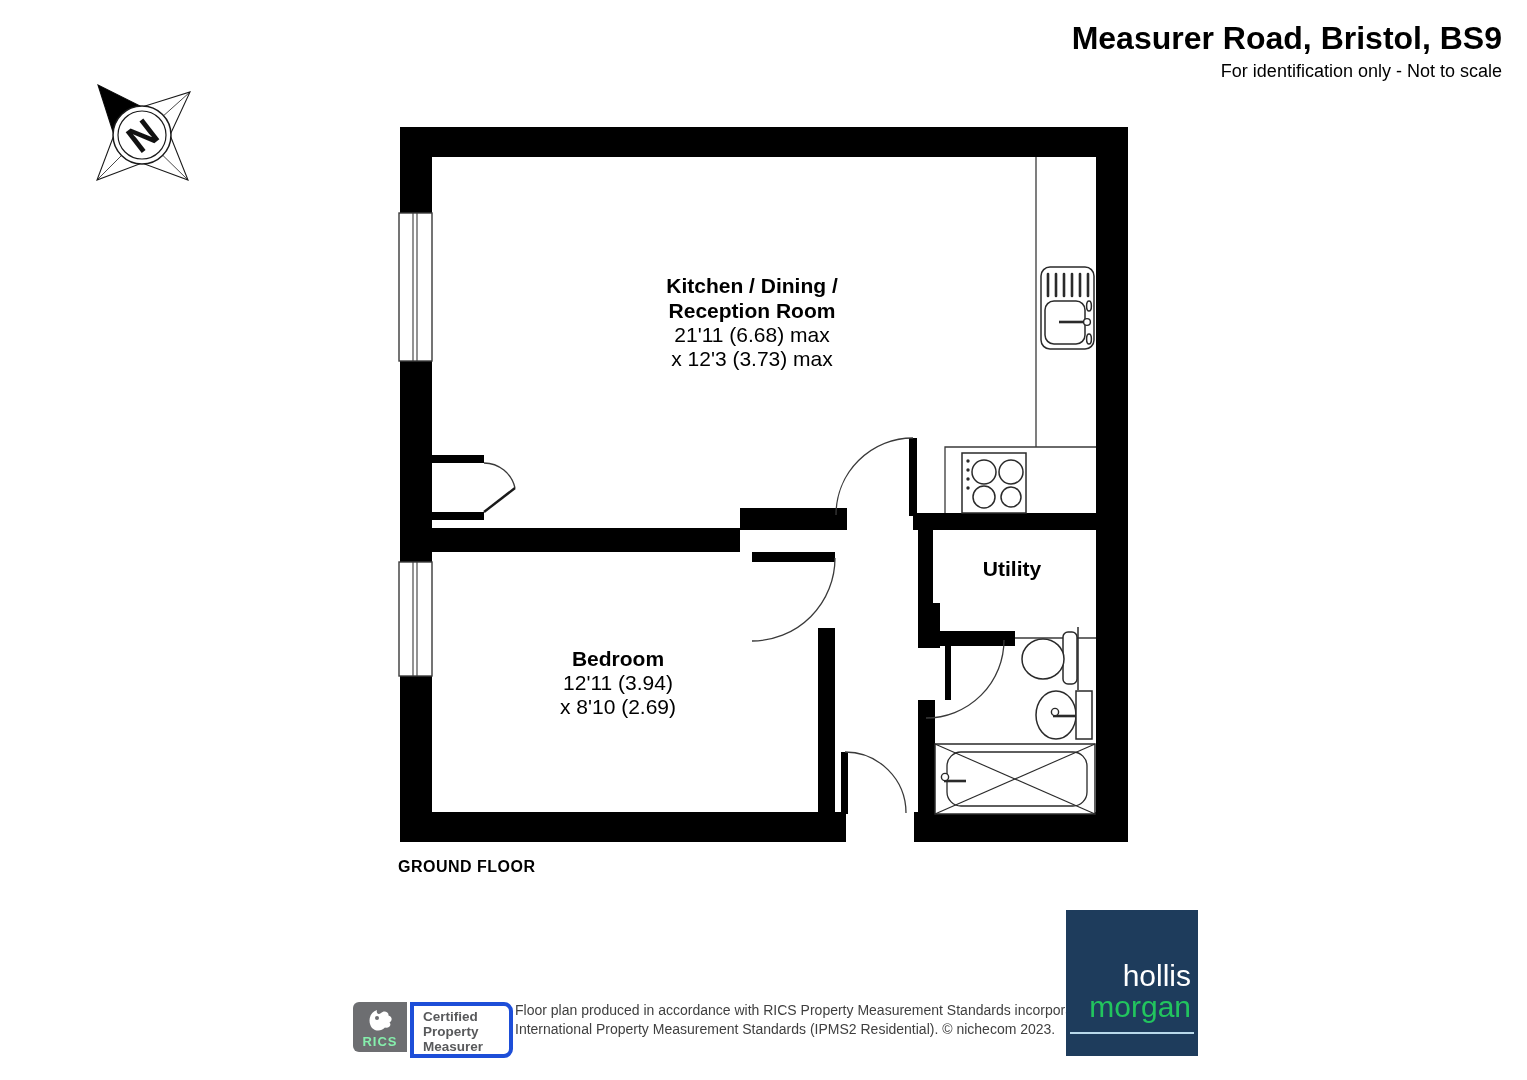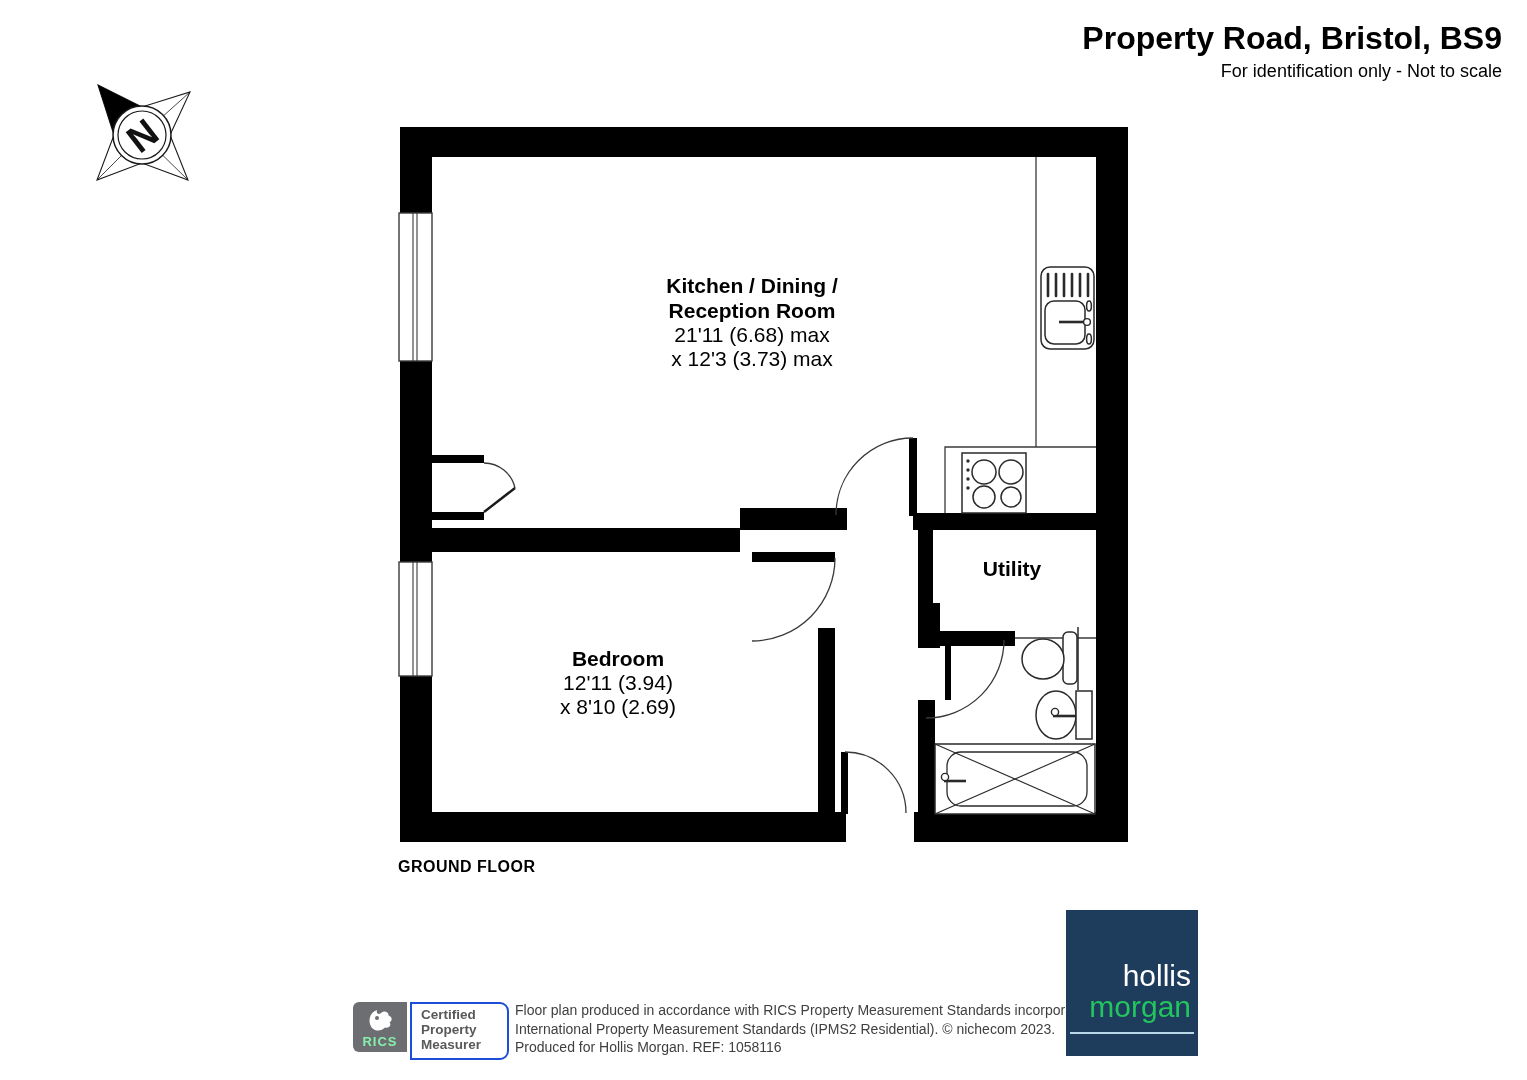--- a/index.html
+++ b/index.html
@@ -20,35 +20,35 @@
   .fixture{stroke:#2a2a2a;stroke-width:1.5;fill:#ffffff;}
   .fixline{stroke:#2a2a2a;stroke-width:1.3;fill:none;}
   .room-name{font-family:"Liberation Sans",sans-serif;font-size:21px;font-weight:bold;text-anchor:middle;fill:#000;}
   .room-dim{font-family:"Liberation Sans",sans-serif;font-size:21px;text-anchor:middle;fill:#000;}
   
   .floor-label{position:absolute;left:398px;top:858px;font-size:16px;font-weight:bold;letter-spacing:0.5px;}
   
   .rics-badge{position:absolute;left:353px;top:1002px;height:50px;}
   .rics-square{position:absolute;left:0;top:0;width:54px;height:50px;background:#6d6e71;border-radius:6px 0 0 6px;text-align:center;}
   .rics-square .brand{color:#86efac;font-size:13px;font-weight:bold;letter-spacing:1px;position:absolute;left:0;right:0;bottom:3px;}
-  .rics-box{position:absolute;left:57px;top:0;width:86px;height:44px;border:2px solid #1d4ed8;border-radius:0 9px 9px 0;padding:3px 0 7px 9px;}
+  .rics-box{position:absolute;left:57px;top:0;width:86px;height:44px;border:4px solid #1d4ed8;border-radius:0 9px 9px 0;padding:3px 0 1px 9px;}
   .rics-box .ln{font-size:13.5px;font-weight:bold;color:#58595b;line-height:15px;}
   .footer-text{position:absolute;left:515px;top:1001px;color:#3f3f3f;font-size:14px;line-height:18.6px;}
   
   .hm-logo{position:absolute;left:1066px;top:910px;width:132px;height:146px;background:#1e3c5c;}
   .hm-text{position:absolute;top:50px;right:7px;text-align:right;line-height:31px;font-size:30px;}
   .hm-hollis{color:#ffffff;}
   .hm-morgan{color:#22c55e;}
   .hm-line{position:absolute;left:4px;right:4px;top:122px;height:2px;background:#b9d9ea;}
 </style>
 </head>
 <body>
 
 <div class="header">
-  <div class="title">Property Road, Bristol, BS9</div>
+  <div class="title">Measurer Road, Bristol, BS9</div>
   <div class="note">For identification only - Not to scale</div>
 </div>
 
 <svg class="plan" width="1527" height="1080" viewBox="0 0 1527 1080">
 
   <g>
     <path d="M98 85 L142 107 L190 92 L170 135 L188 180 L142 163 L97 180 L114 135 Z" fill="#ffffff" stroke="#1a1a1a" stroke-width="1.1"></path>
     <line x1="190" y1="92" x2="142" y2="135" stroke="#1a1a1a" stroke-width="0.8"></line>
     <line x1="188" y1="180" x2="142" y2="135" stroke="#1a1a1a" stroke-width="0.8"></line>
     <line x1="97" y1="180" x2="142" y2="135" stroke="#1a1a1a" stroke-width="0.8"></line>
@@ -194,21 +194,20 @@
   <div class="rics-box">
     <div class="ln">Certified</div>
     <div class="ln">Property</div>
     <div class="ln">Measurer</div>
   </div>
 </div>
 
 <div class="footer-text">
   <div>Floor plan produced in accordance with RICS Property Measurement Standards incorporating</div>
   <div>International Property Measurement Standards (IPMS2 Residential).   © nichecom 2023.</div>
-  <div>Produced for Hollis Morgan.   REF:  1058116</div>
 </div>
 
 <div class="hm-logo">
   <div class="hm-text">
     <div class="hm-hollis">hollis</div>
     <div class="hm-morgan">morgan</div>
   </div>
   <div class="hm-line"></div>
 </div>
 

